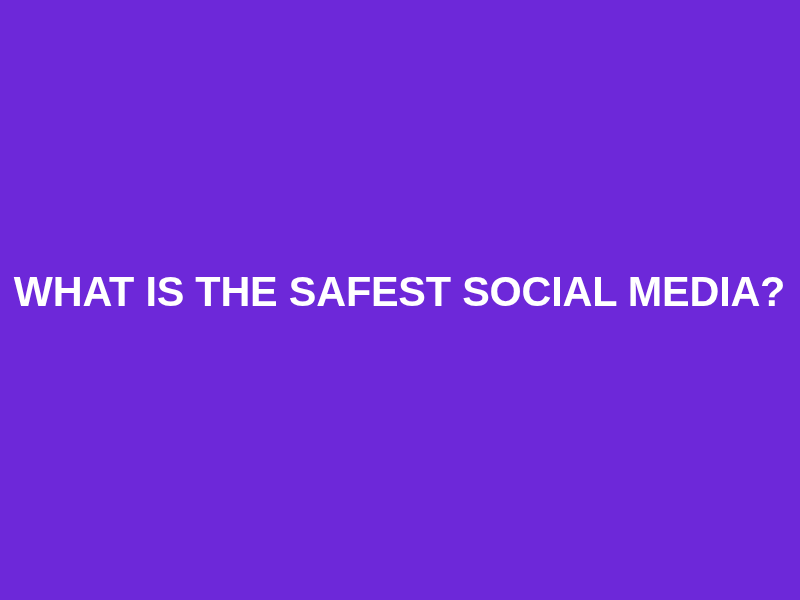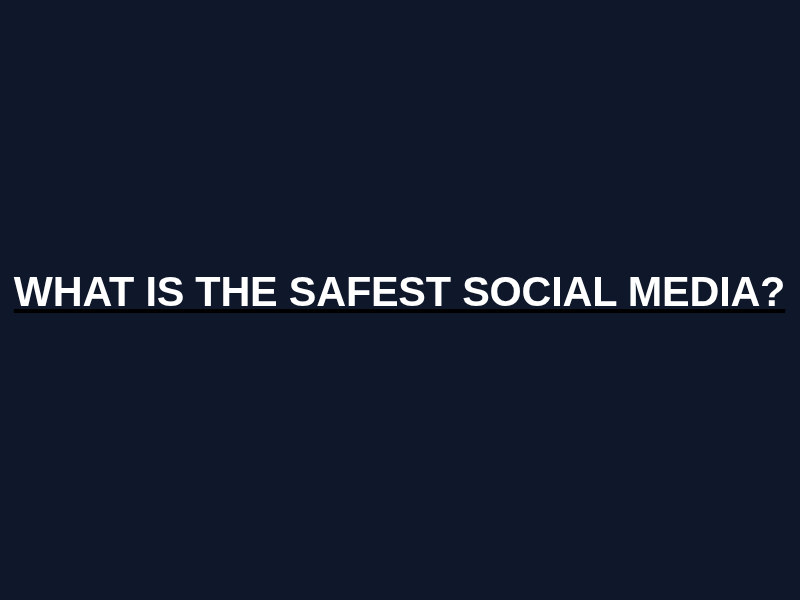--- a/index.html
+++ b/index.html
@@ -53,21 +53,21 @@
     white-space: nowrap;
     
     transform: scaleX(0.985);
     transform-origin: center center;
     -webkit-font-smoothing: antialiased;
   }
 </style>
 </head>
 <body>
 
-<div class="banner" style="background-color: #0f172a; text-decoration: underline;">
+<div class="banner" style="background-color: #6d28d9;">
 
   <div class="banner-inner">
 
     <h1 class="banner-title" style="color: rgb(255, 255, 255); text-align: center;">WHAT IS THE SAFEST SOCIAL MEDIA?</h1>
 
   </div>
 
 </div>
 
 </body></html>

